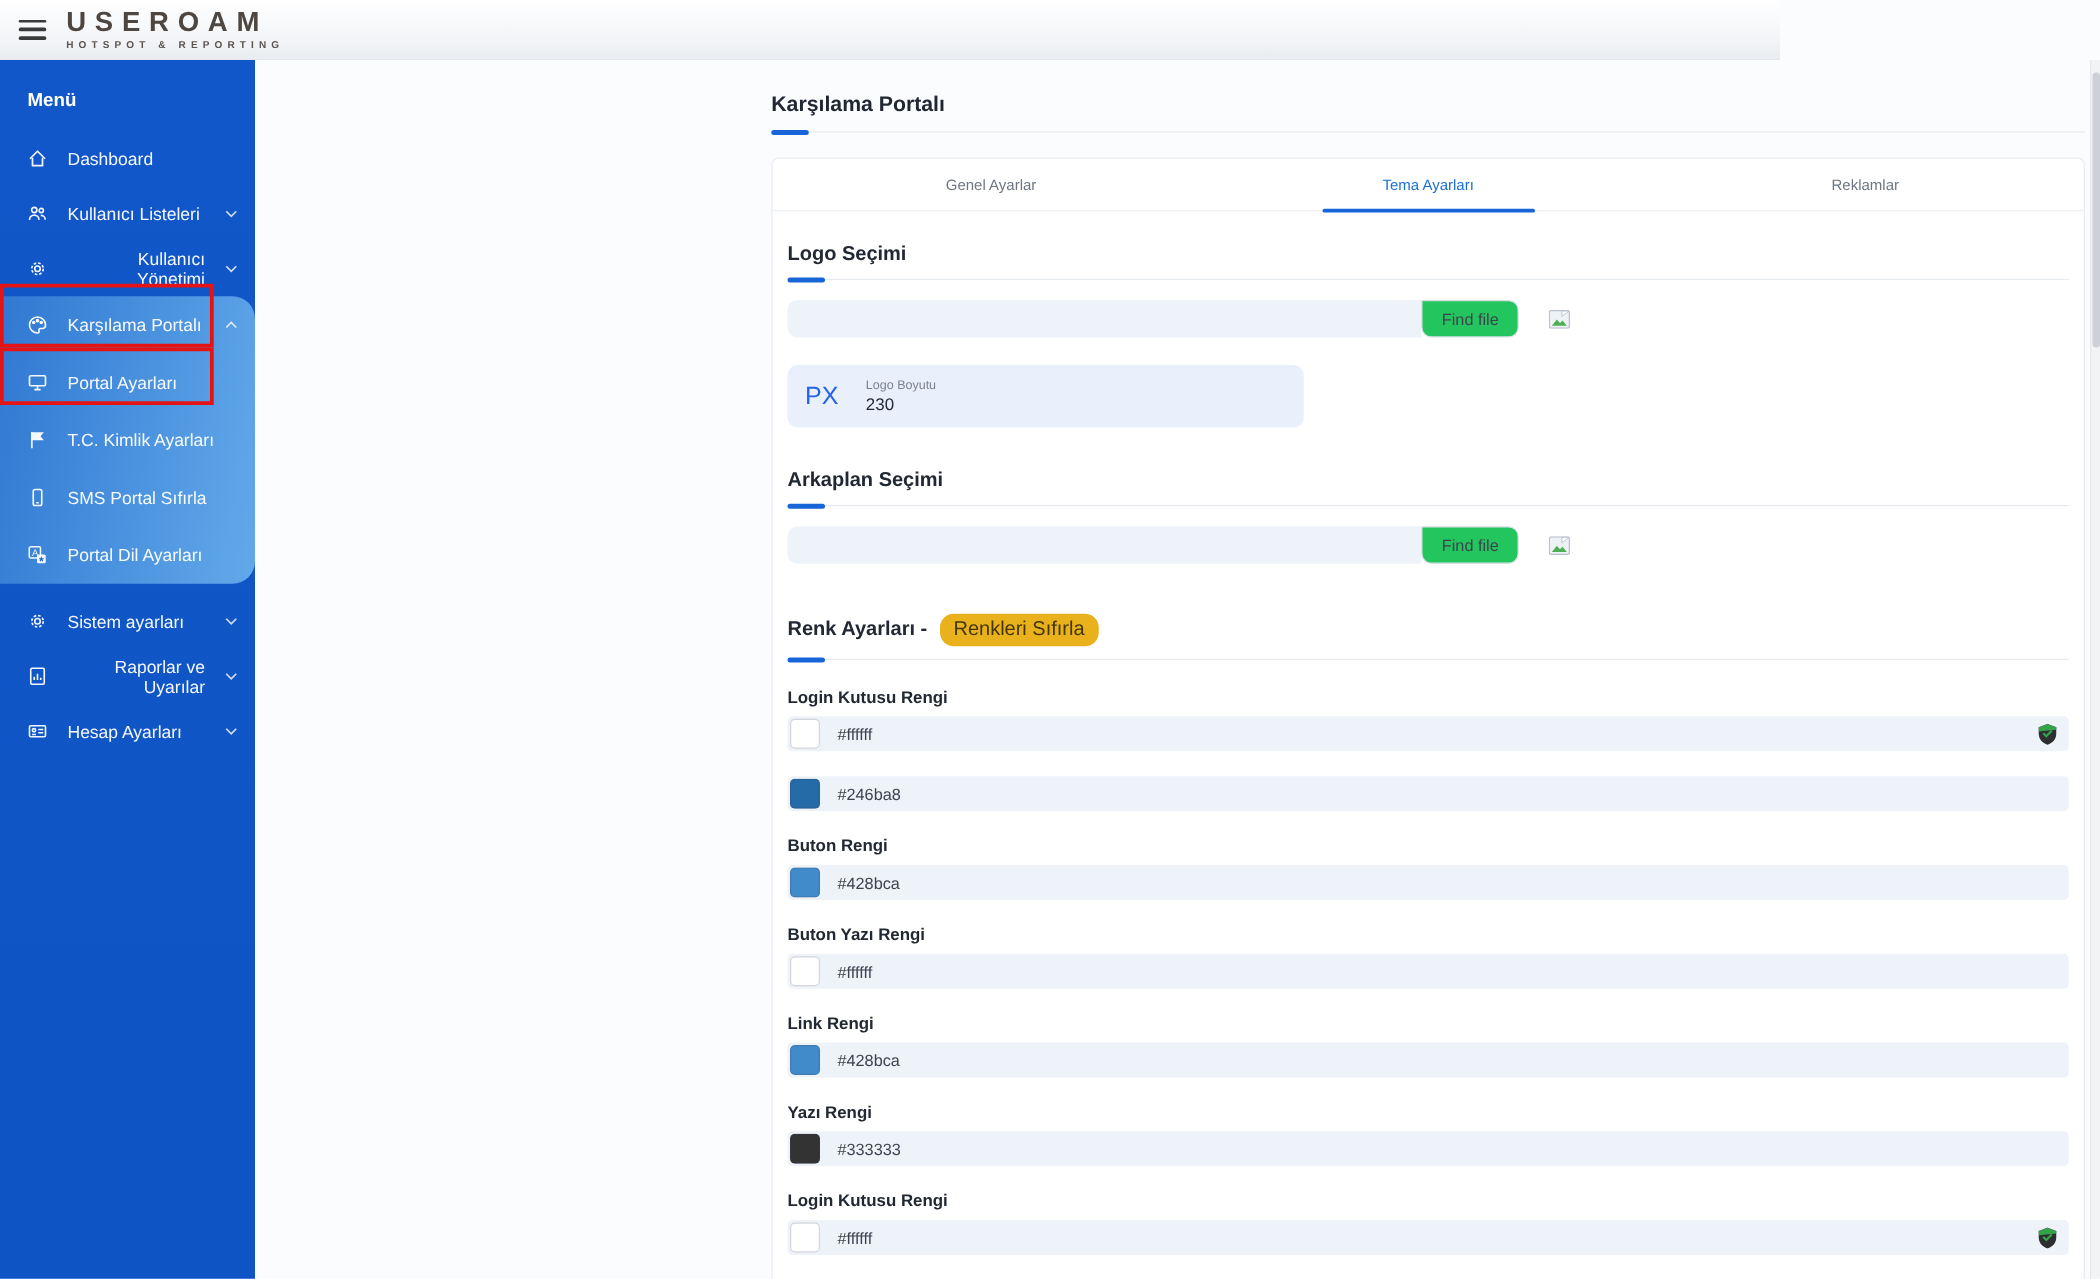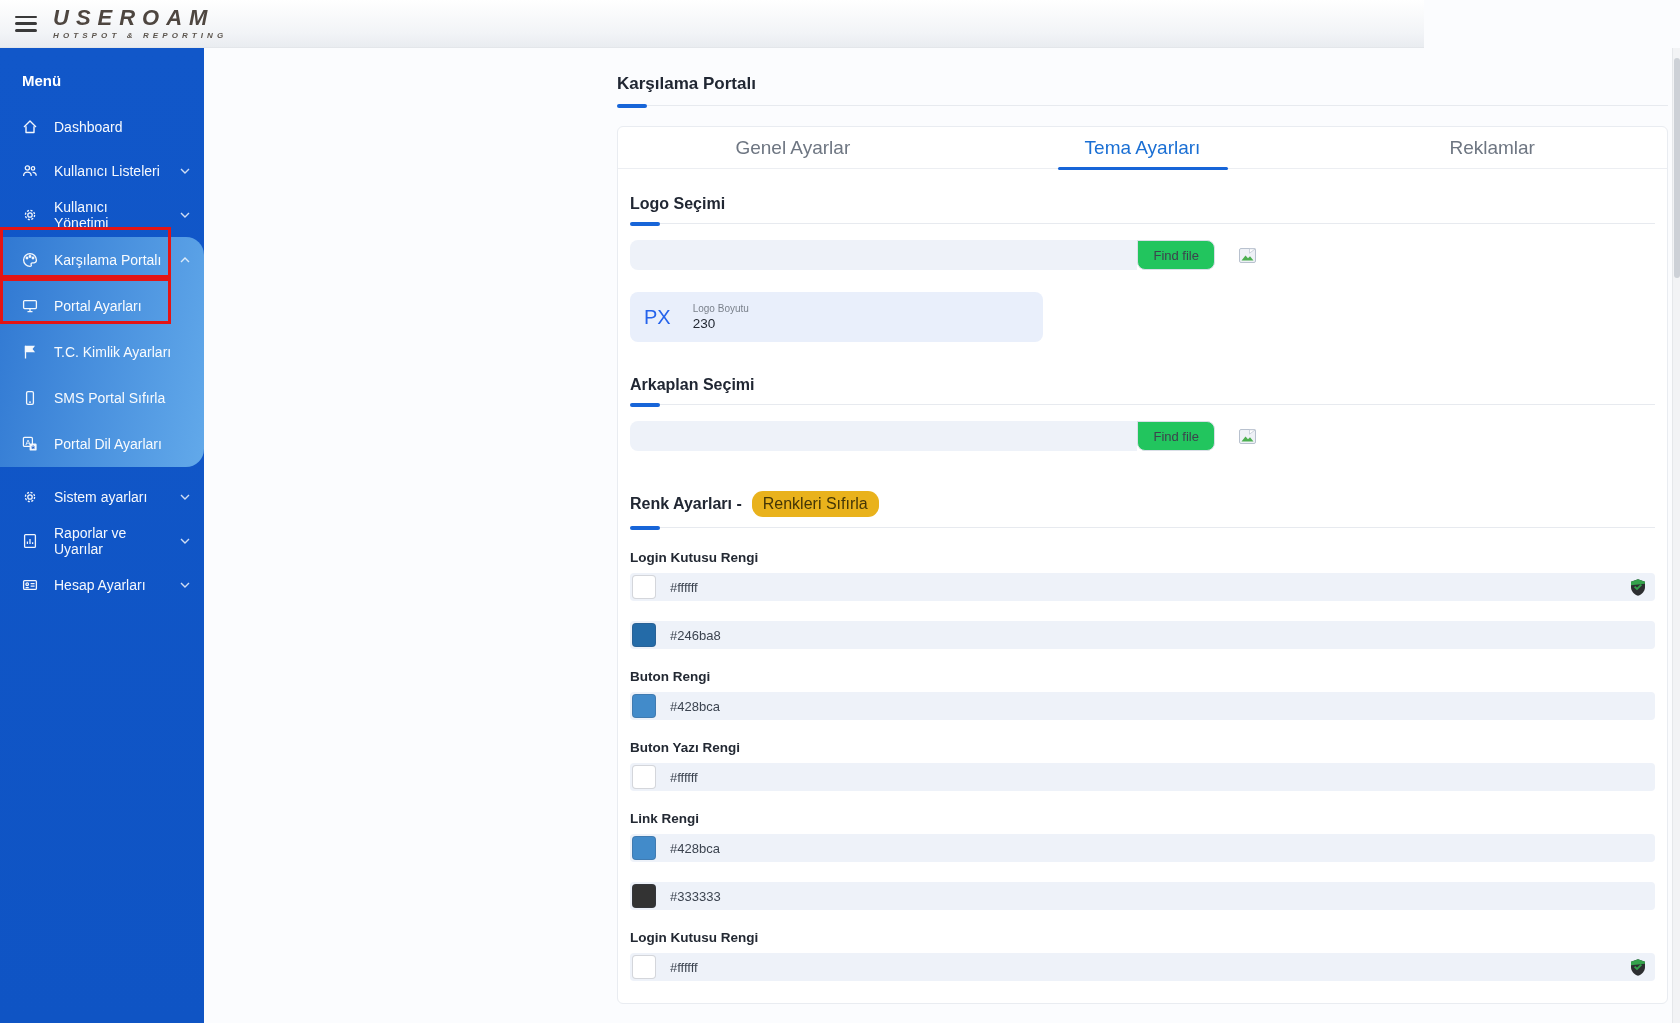--- a/index.html
+++ b/index.html
@@ -2,34 +2,34 @@
 <html><head>
 <meta charset="utf-8">
 <style>
   * { margin:0; padding:0; box-sizing:border-box; }
   html,body { width:1680px; height:1023px; overflow:hidden;
     font-family:"Liberation Sans", sans-serif; background:#fbfcfe; }
 
   
   .topbar { position:absolute; left:0; top:0; width:1424px; height:48px;
     background:linear-gradient(#ffffff 0%, #f2f4f7 70%, #e9ecf0 100%);
-    border-bottom:1px solid #e3e6ea; z-index:30; display:flex; align-items:center;font-style:italic; }
+    border-bottom:1px solid #e3e6ea; z-index:30; display:flex; align-items:center; }
   .hamburger { width:22px; height:16px; margin-left:15px; display:flex; flex-direction:column;
     justify-content:space-between; cursor:pointer; }
   .hamburger span { display:block; height:2.5px; background:#3a3a3a; border-radius:2px; }
   .logo { margin-left:16px; display:flex; flex-direction:column; line-height:1; }
   .logo-title { font-size:22px; font-weight:800; letter-spacing:7px; color:#4e4640; }
   .logo-subtitle { font-size:8px; font-weight:700; letter-spacing:4.1px; color:#5c554e; margin-top:3px; }
 
   
   .sidebar { position:absolute; left:0; top:48px; width:204px; height:975px;
     background:linear-gradient(180deg,#1157c9 0%, #0f54c4 100%); padding-top:18px; z-index:20; }
   .menu-label { color:#ffffff; font-weight:700; font-size:15px; padding:6px 0 16px 22px; }
   .nav-item { height:44px; display:flex; align-items:center; gap:16px; padding:0 14px 0 22px;
-    color:rgba(255,255,255,0.96); font-size:14px; cursor:pointer; }
+    color:rgba(255,255,255,0.96); font-size:14px; cursor:pointer;text-align:right; }
   .sub-group { border-radius:0 18px 18px 0;
     background:linear-gradient(100deg, #3078d2 0%, #62a9ea 100%); }
   .sub-group .nav-item { height:46px; }
   .nav-icon { width:16px; height:16px; flex:0 0 16px; color:#ffffff; opacity:0.95; }
   .nav-icon svg { width:16px; height:16px; display:block; }
   .chev { margin-left:auto; width:10px; height:10px; opacity:0.8; }
   .chev svg { width:10px; height:10px; display:block; }
   .bottom-nav { margin-top:8px; }
   .red-frame { position:absolute; left:0; width:171px; border:3px solid #e41414;
     pointer-events:none; z-index:25; }
@@ -43,21 +43,21 @@
   .title-rule { position:relative; height:4px; margin-top:10px; }
   .title-rule .hr { position:absolute; left:0; right:0; top:1px; height:1px; background:#e7eaef; }
   .accent-bar { position:absolute; left:0; top:0; width:30px; height:4px; border-radius:3px; background:#1765d8; }
 
   .card { margin-top:18px; background:#ffffff; border:1px solid #e9ecf1; border-radius:6px;
     padding:0 12px 22px 12px; min-height:820px; }
 
   
   .tabs { display:flex; height:42px; border-bottom:1px solid #eceef2; margin:0 -12px;
     align-items:center; }
-  .tab { flex:1; text-align:right; font-size:19px; color:#6e7682; cursor:pointer;
+  .tab { flex:1; text-align:right; font-size:12px; color:#6e7682; cursor:pointer;
     position:relative; height:100%; display:flex; align-items:center; justify-content:center; }
   .tab.active { color:#1a6fd4; font-weight:400; }
   .tab.active::after { content:""; position:absolute; bottom:-2px; left:50%; transform:translateX(-50%);
     width:170px; height:3px; background:#1765d8; border-radius:2px; }
 
   
   .section-head { margin-top:26px; font-size:16px; font-weight:700; color:#212733;
     display:flex; align-items:center; gap:10px; }
   .head-rule { position:relative; height:4px; margin-top:9px; }
   .head-rule .hr { position:absolute; left:0; right:0; top:1px; height:1px; background:#e7eaef; }
@@ -385,20 +385,21 @@
 
       <div class="color-field">
         <div class="color-label">Link Rengi</div>
         <div class="color-bar">
           <span class="swatch" style="background: rgb(66, 139, 202);"></span>
           <span class="hex-value">#428bca</span>
         </div>
       </div>
 
       <div class="color-field">
+        <div class="color-label">Yazı Rengi</div>
         <div class="color-bar">
           <span class="swatch" style="background: rgb(51, 51, 51);"></span>
           <span class="hex-value">#333333</span>
         </div>
       </div>
 
       <div class="color-field">
         <div class="color-label">Login Kutusu Rengi</div>
         <div class="color-bar">
           <span class="swatch" style="background: rgb(255, 255, 255);"></span>

